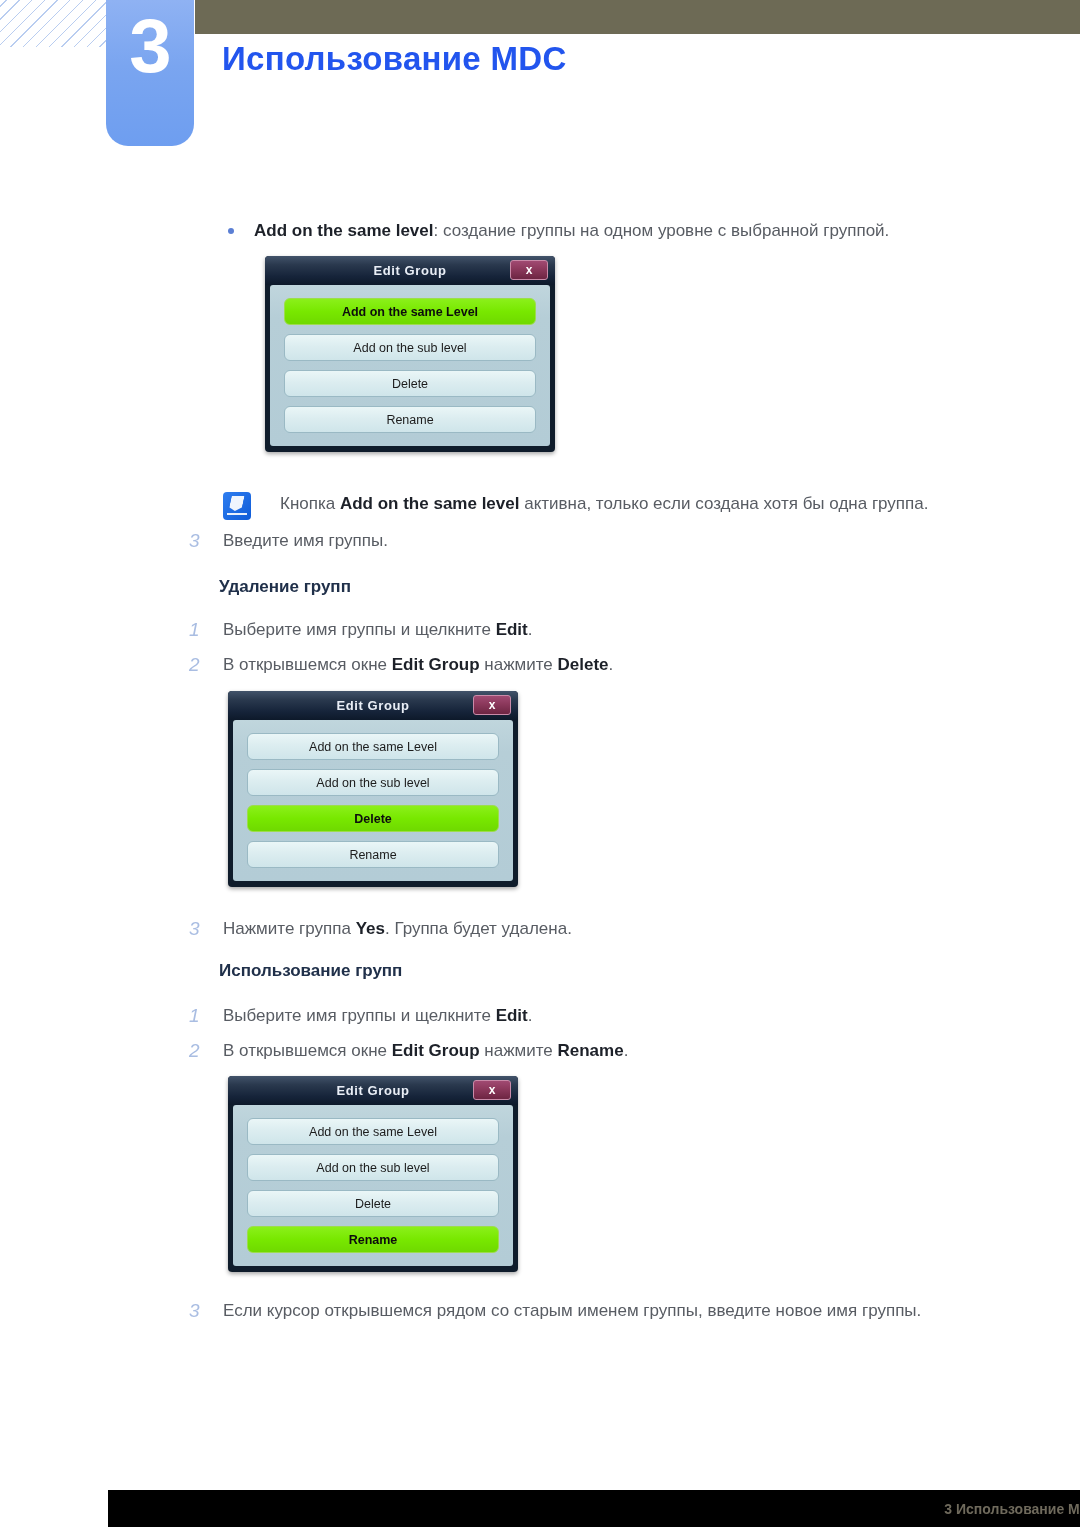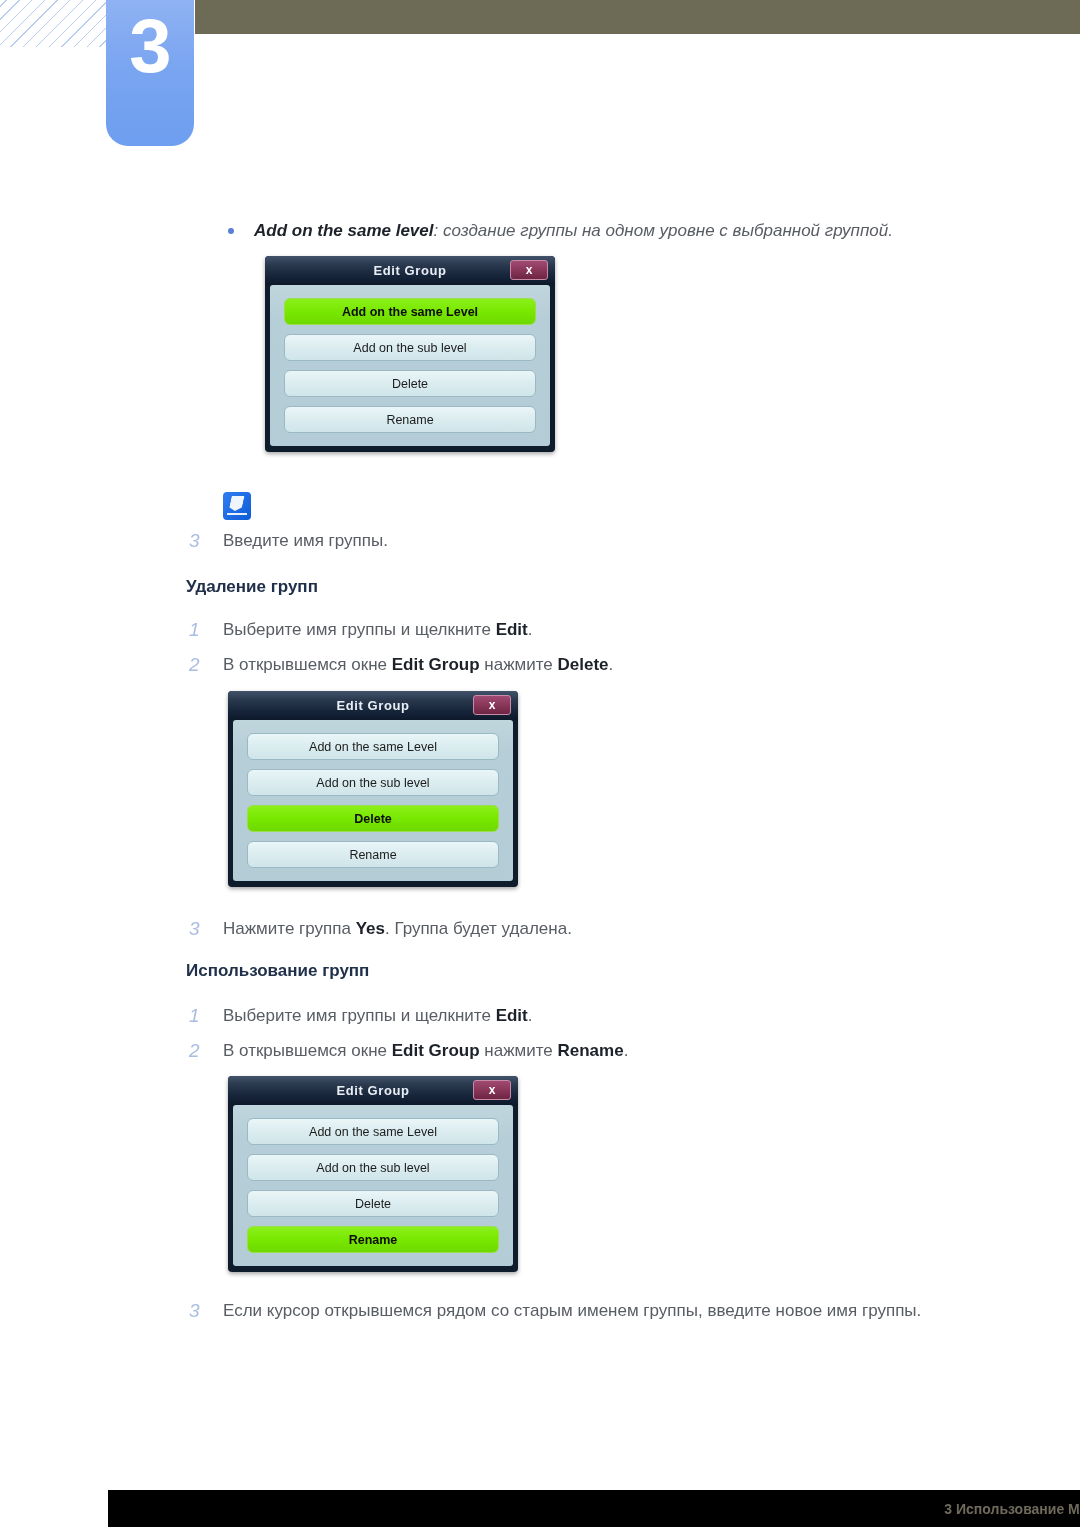--- a/index.html
+++ b/index.html
@@ -76,21 +76,20 @@
   .content {
     position: absolute;
     left: 0; top: 0;
     width: 1080px;
   }
 
   .bullet-row {
     position: absolute;
     display: flex;
     align-items: flex-start;
-    font-style: italic;
   }
   .bullet-dot {
     width: 6px; height: 6px;
     border-radius: 50%;
     background: #5b7fd4;
     margin-top: 9px;
     margin-right: 20px;
     flex: 0 0 auto;
   }
   .body-text {
@@ -155,20 +154,21 @@
     text-align: left;
     line-height: 1.25;
   }
 
   .section-heading {
     position: absolute;
     font-size: 17px;
     font-weight: bold;
     color: #20304a;
     white-space: nowrap;
+    margin-left: 33px;
   }
 
   
   .dialog {
     position: absolute;
     background: #0f1c2b;
     border-radius: 4px;
     box-shadow: 0 2px 4px rgba(0,0,0,0.35);
     padding: 0;
     overflow: hidden;
@@ -263,20 +263,21 @@
 </style>
 </head>
 <body>
 
 <div class="header">
   <div class="hatch"></div>
   <div class="olive-bar"></div>
   <div class="chapter-tab">
     <div class="chapter-num">3</div>
   </div>
+  <div class="chapter-title">Использование MDC</div>
 </div>
 
 <div class="content">
 
   <div class="bullet-row" style="left:228px; top:219px;">
     <div class="bullet-dot"></div>
     <div class="body-text"><b>Add on the same level</b><span>: создание группы на одном уровне с выбранной группой.</span></div>
   </div>
 
   <div class="dialog" style="left:265px; top:256px; width:290px;">
@@ -287,20 +288,21 @@
     <div class="dlg-body">
       <div class="dlg-btn active">Add on the same Level</div>
       <div class="dlg-btn">Add on the sub level</div>
       <div class="dlg-btn">Delete</div>
       <div class="dlg-btn">Rename</div>
     </div>
   </div>
 
   <div class="note-row" style="left:223px; top:492px;">
     <div class="note-icon"></div>
+    <div class="body-text"><span>Кнопка </span><b>Add on the same level</b><span> активна, только если создана хотя бы одна группа.</span></div>
   </div>
 
   <div class="step-row" style="left:189px; top:529px;">
     <div class="step-num">3</div>
     <div class="body-text">Введите имя группы.</div>
   </div>
 
   <div class="section-heading" style="left:186px; top:577px;">Удаление групп</div>
 
   <div class="step-row" style="left:189px; top:618px;">

